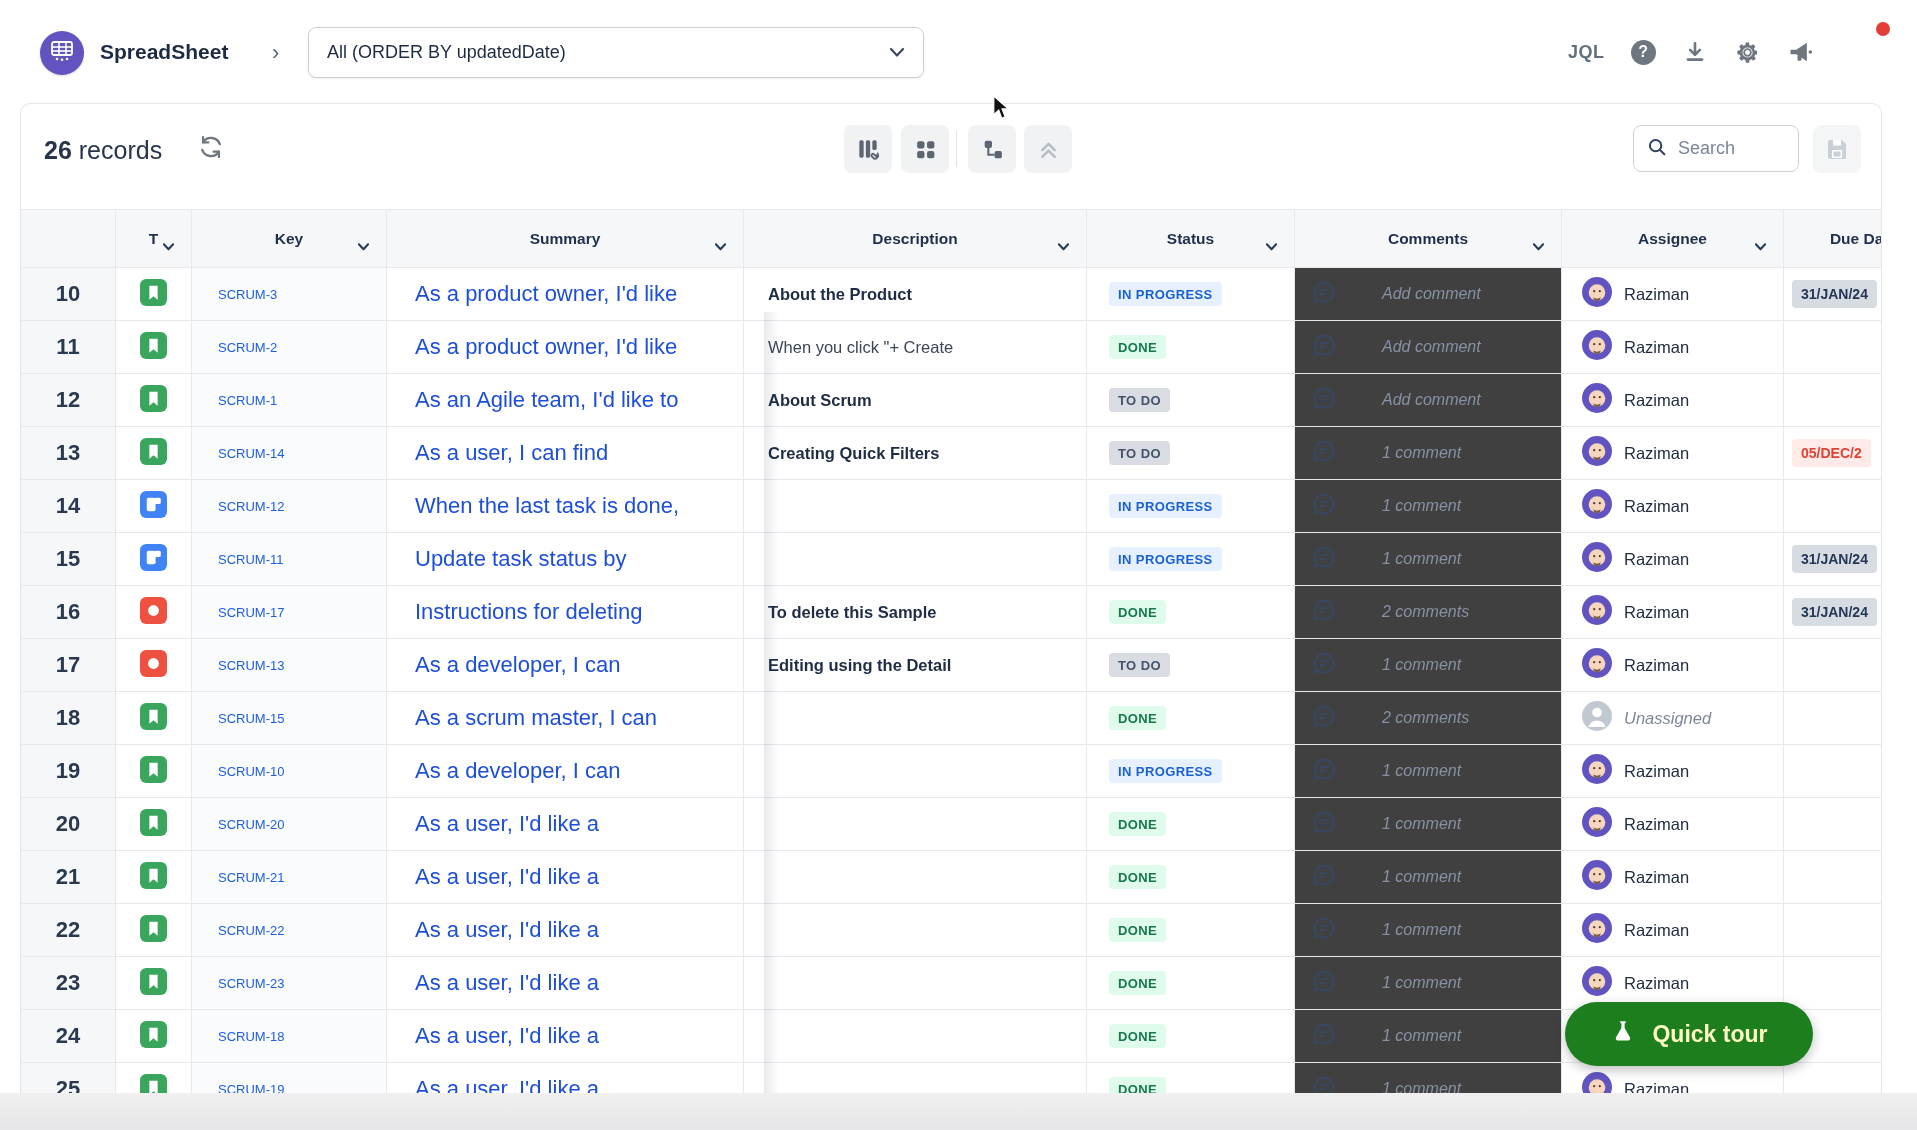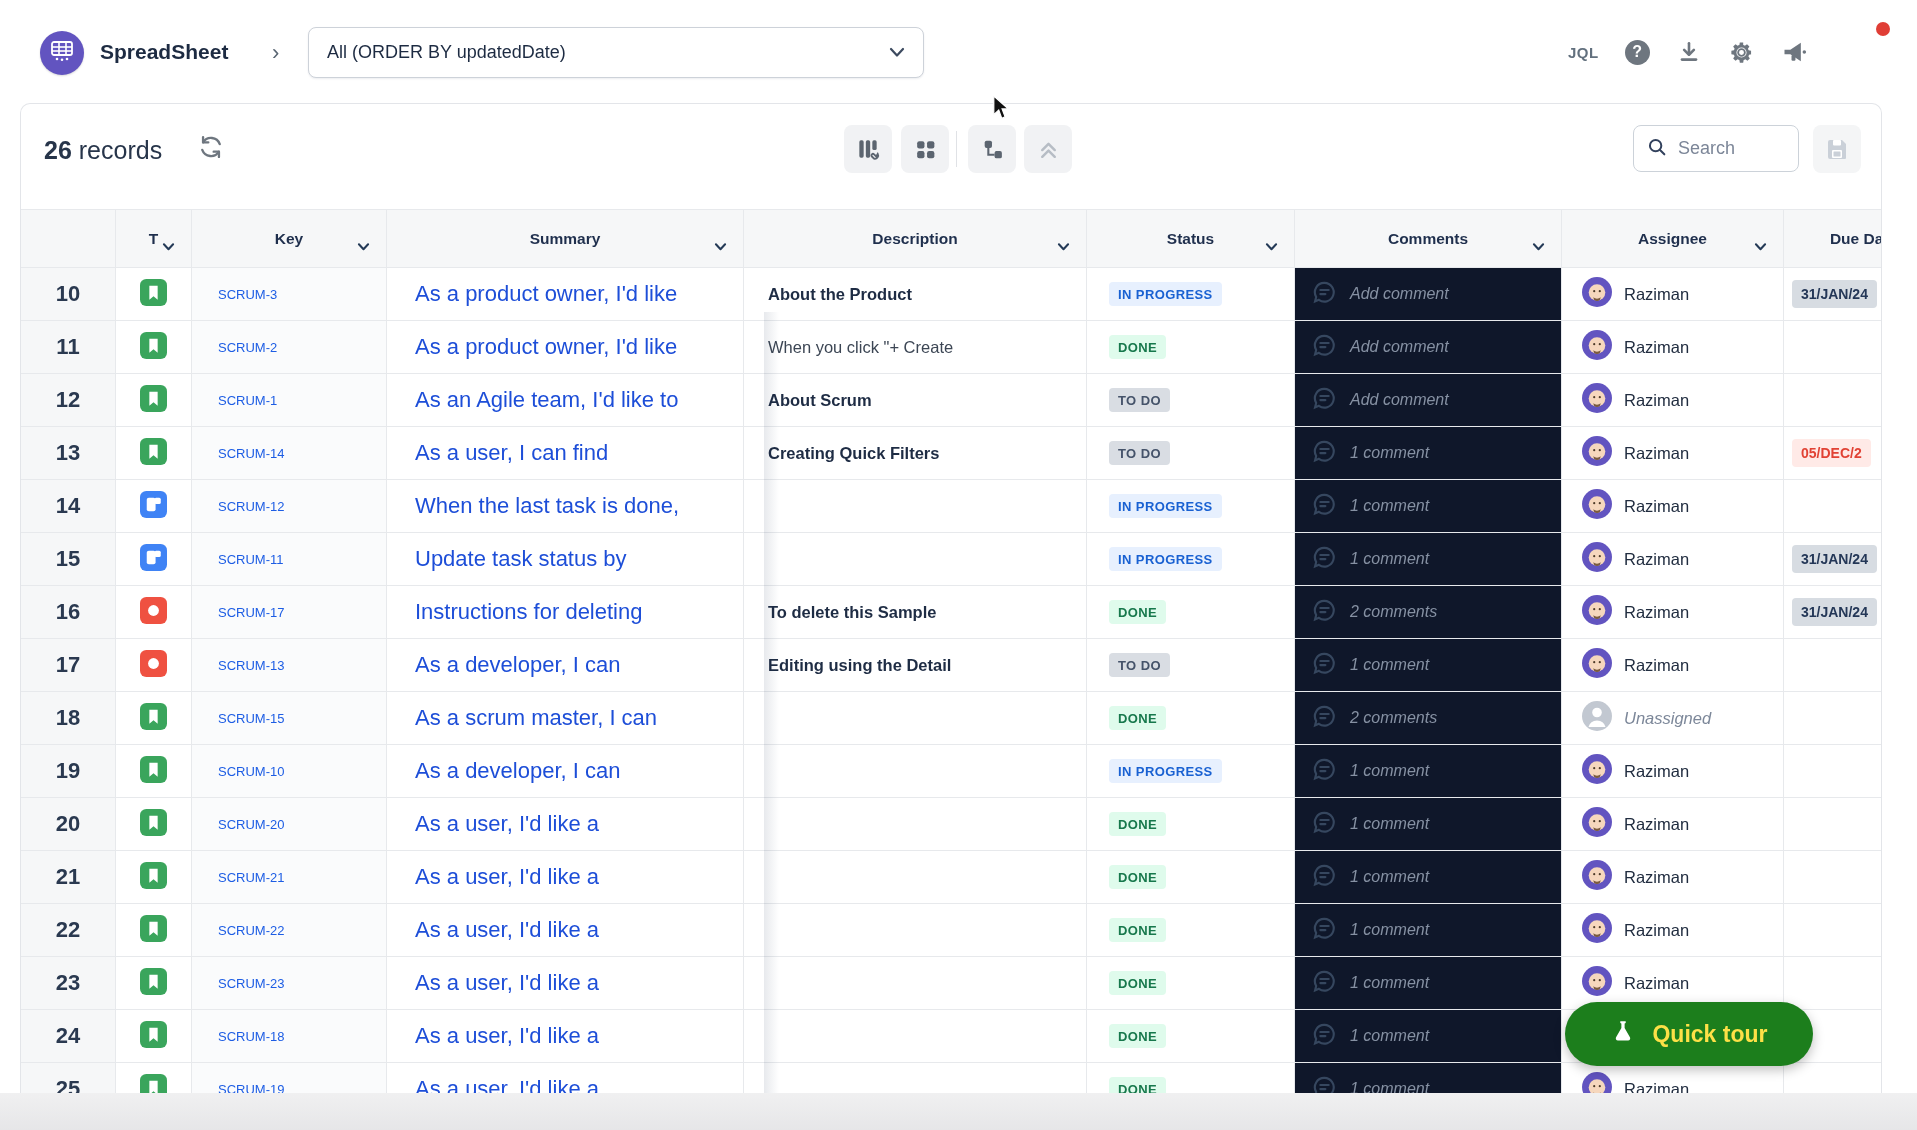--- a/index.html
+++ b/index.html
@@ -13,21 +13,21 @@
     background:#6254c0; display:flex; align-items:center; justify-content:center;
     box-shadow:0 1px 2px rgba(0,0,0,.15); }
   .app-name { position:absolute; left:100px; top:40px; font-size:21px; font-weight:700; color:#1d2b42; }
   .crumb-sep { position:absolute; left:272px; top:40px; font-size:22px; color:#5a6673; }
   .filter-dd { position:absolute; left:308px; top:27px; width:616px; height:51px; background:#fff;
     border:1px solid #cdd2d9; border-radius:8px; box-shadow:0 1px 2px rgba(9,30,66,.08);
     display:flex; align-items:center; padding:0 18px; cursor:pointer; }
   .filter-dd span { font-size:18px; color:#1d2b42; }
   .filter-dd .dd-chev { margin-left:auto; }
   .top-actions { position:absolute; left:1568px; top:34px; height:36px; display:flex; align-items:center; gap:26px; }
-  .jql { font-size:15px; font-weight:700; color:#62707e; cursor:pointer; letter-spacing:.5px; }
+  .jql { font-size:18px; font-weight:700; color:#62707e; cursor:pointer; letter-spacing:.5px; }
   .help-circle { width:25px; height:25px; border-radius:50%; background:#6e767f; color:#fff;
     font-size:16px; font-weight:700; display:flex; align-items:center; justify-content:center; cursor:pointer; }
   .icon-btn { cursor:pointer; display:flex; align-items:center; justify-content:center; }
   .notif-dot { position:absolute; left:1876px; top:22px; width:14px; height:14px; border-radius:50%; background:#e03e36; }
 
   
   .card { position:absolute; left:20px; top:103px; width:1862px; height:990px; background:#fff;
     border:1px solid #e3e5e9; border-bottom:none; border-radius:10px 10px 0 0; overflow:hidden; }
 
   
@@ -60,38 +60,38 @@
   .c-key { background:#fafbfc; padding-left:26px; }
   .c-key a { font-size:13px; color:#1d5de4; text-decoration:none; cursor:pointer; }
   .c-summary { padding-left:28px; font-size:22px; color:#1d4ed8; }
   .c-desc { padding-left:24px; font-size:16.5px; color:#3c4654; }
   .c-desc.bold { font-weight:700; color:#1e2c44; }
   .c-status { padding-left:22px; }
   .badge { font-size:13px; font-weight:700; letter-spacing:.4px; padding:5px 9px 4px; border-radius:4px; }
   .badge.inprogress { background:#e7f0fe; color:#1961d2; }
   .badge.done { background:#dffbec; color:#17784c; }
   .badge.todo { background:#d9dde3; color:#45536a; }
-  .c-comments { background:#0f172a; padding-left:16px; cursor:pointer; }
+  .c-comments { background:#404040; padding-left:16px; cursor:pointer;gap:32px; }
   .c-comments .ctext { margin-left:12px; font-size:16px; font-style:italic; color:#8691a3; }
   .c-assignee { padding-left:20px; cursor:pointer; }
   .c-assignee .aname { margin-left:12px; font-size:16.5px; color:#212d40; }
   .c-assignee .aname.unassigned { font-style:italic; color:#7c8799; }
   .c-due { padding-left:8px; }
   .chip { font-size:14px; font-weight:700; padding:6px 9px; border-radius:4px; white-space:nowrap; }
   .chip.gray { background:#d7dce2; color:#243757; }
   .chip.red { background:#ffeae7; color:#e14234; }
 
   .freeze-shadow { position:absolute; left:743px; top:208px; width:15px; height:885px; z-index:5;
     background:linear-gradient(to right, rgba(23,43,77,.10), rgba(23,43,77,0)); pointer-events:none; }
 
   .bottom-strip { position:absolute; left:0; top:1093px; width:1917px; height:37px;
     background:linear-gradient(to bottom,#f0f0f1,#e6e6e8); }
 
   .quick-tour { position:absolute; left:1565px; top:1002px; width:248px; height:64px; border-radius:32px;
-    background:#1c7e1c; border:none; color:#fde047; font-family:"Liberation Sans",sans-serif;
+    background:#1c7e1c; border:none; color:#fef9c3; font-family:"Liberation Sans",sans-serif;
     font-size:23px; font-weight:700; display:flex; align-items:center; justify-content:center; gap:16px;
     cursor:pointer; box-shadow:0 4px 12px rgba(0,0,0,.25); z-index:20; }
 
   .cursor { position:absolute; left:990px; top:96px; z-index:50; pointer-events:none; }
 </style>
 </head>
 <body>
 
 <div class="topbar">
   <div class="logo">

